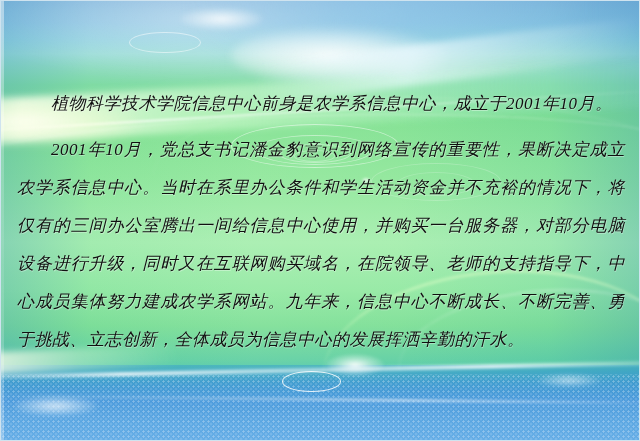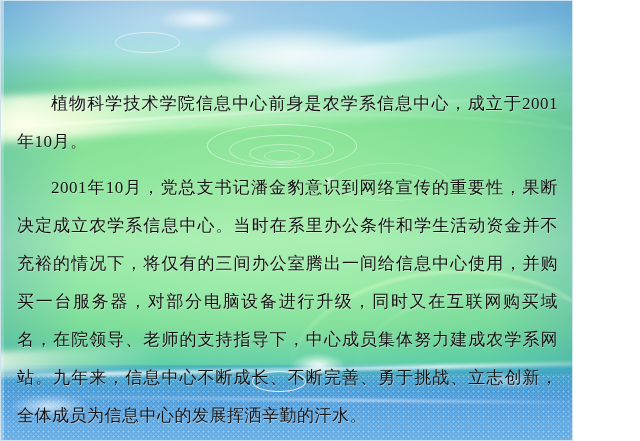--- a/index.html
+++ b/index.html
@@ -6,26 +6,27 @@
     margin: 0;
     padding: 0;
     background: #ffffff;
   }
   body {
     font-family: "Liberation Serif", "DejaVu Serif", serif;
   }
 
   #slide {
     position: relative;
-    width: 573px;
+    width: 640px;
     height: 441px;
     overflow: hidden;
     box-sizing: border-box;
     border: 1px solid #cfe3ef;
     background: #0f766e;
+    font-style: italic;
   }
 
   
 
   
   .bg-base {
     position: absolute;
     inset: 0;
     background: linear-gradient(
       to bottom,

